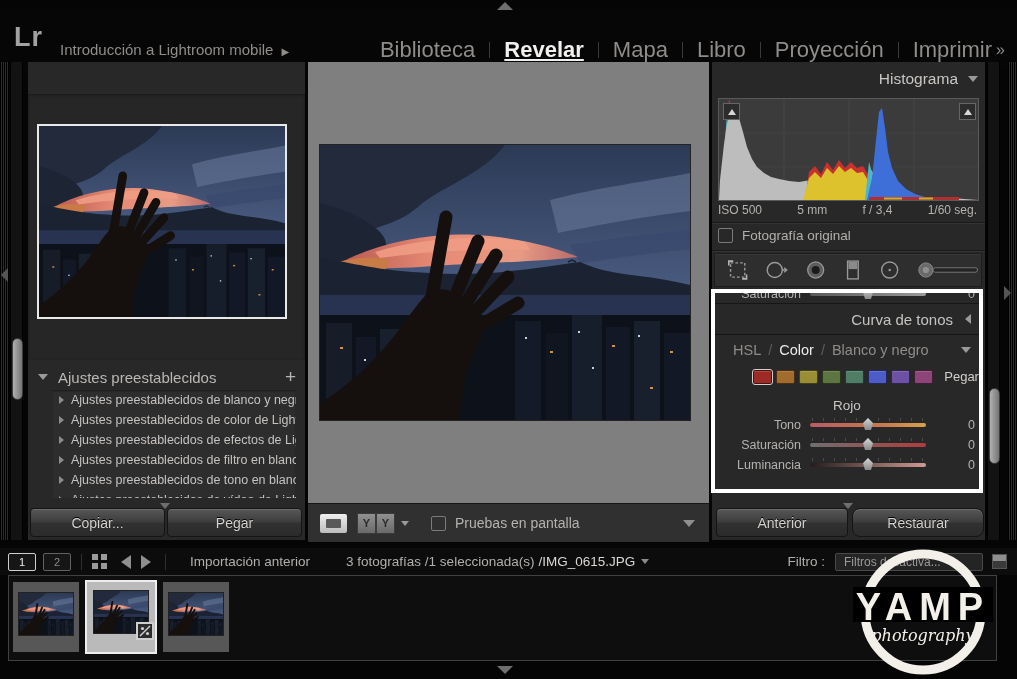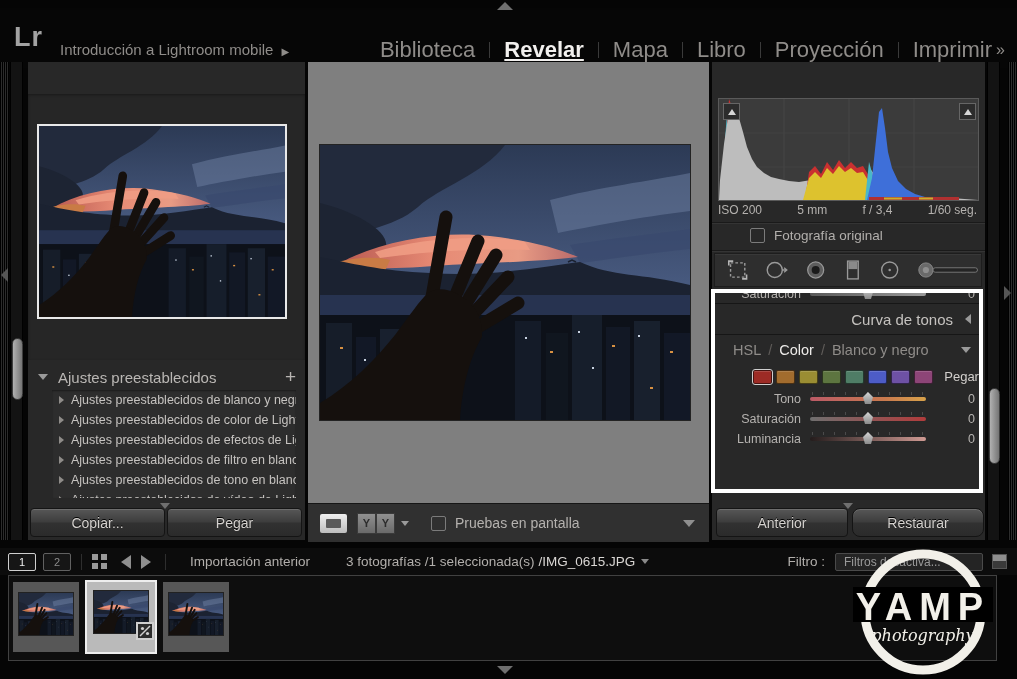--- a/index.html
+++ b/index.html
@@ -59,21 +59,21 @@
   .chk{width:13px;height:13px;border:1px solid #7b7b7b;border-radius:2px;background:transparent;}
   .softproof{display:flex;align-items:center;gap:9px;margin-left:22px;font-size:14px;color:#b5b2af;}
   .tb-right-tri{margin-left:auto;margin-right:14px;border-left:6px solid transparent;border-right:6px solid transparent;border-top:7px solid #8f8f8f;}
   
   #rightpanel{left:712px;top:62px;width:273px;height:478px;}
   .hist-hdr{left:718px;top:68px;width:260px;height:22px;justify-content:flex-end;gap:10px;font-size:15.5px;color:#c9c6c3;}
   .hist-box{left:718px;top:98px;width:259px;height:101px;border:1px solid #5a5a5a;box-sizing:content-box;}
   .clipbtn{width:15px;height:15px;background:#2c2c2c;border:1px solid #666;display:flex;align-items:center;justify-content:center;}
   .clipbtn i{border-left:4px solid transparent;border-right:4px solid transparent;border-bottom:6px solid #d6d6d6;}
   .exif{left:718px;top:203px;width:259px;display:flex;justify-content:space-between;font-size:12px;color:#b5b2af;}
-  .orig-row{left:750px;top:228px;width:259px;display:flex;align-items:center;gap:9px;font-size:13.5px;color:#b2afac;}
+  .orig-row{left:718px;top:228px;width:259px;display:flex;align-items:center;gap:9px;font-size:13.5px;color:#b2afac;}
   .toolstrip{left:714px;top:253px;width:268px;height:34px;background:#2e2e2e;border:1px solid #1d1d1d;
              box-shadow:inset 0 1px 0 rgba(255,255,255,.05);display:flex;align-items:center;gap:17px;padding-left:12px;box-sizing:border-box;}
   
   #hlframe{left:711px;top:289px;width:272px;height:204px;border:4px solid #fff;box-sizing:border-box;
            background:#282828;overflow:hidden;}
   .clipstrip{height:10px;overflow:hidden;position:relative;}
   .clipstrip .slider-row{position:absolute;top:-9px;left:0;width:100%;}
   .sec-hdr{height:30px;border-top:1px solid #161616;display:flex;align-items:center;background:#282828;
            font-size:15px;color:#c5c2bf;}
   .tc-hdr{justify-content:flex-end;}
@@ -303,20 +303,24 @@
     </div>
     <span class="tri dd-tri"></span>
     <div class="softproof">
       <span class="chk"></span>
       <span>Pruebas en pantalla</span>
     </div>
     <span class="tri tb-right-tri"></span>
   </div>
 
   <div id="rightpanel" class="abs panel"></div>
+  <div class="abs p-hdr hist-hdr" style="display:flex;">
+    <span>Histograma</span>
+    <span class="tri disc-tri"></span>
+  </div>
   <div class="abs hist-box">
     <svg width="259" height="101" viewBox="0 0 259 101" preserveAspectRatio="none">
       <rect width="259" height="101" fill="#3b3b3b"></rect>
       <line x1="65" y1="0" x2="65" y2="101" stroke="#474747"></line>
         <line x1="130" y1="0" x2="130" y2="101" stroke="#474747"></line>
         <line x1="195" y1="0" x2="195" y2="101" stroke="#474747"></line>
       <line x1="0" y1="34" x2="259" y2="34" stroke="#424242"></line>
         <line x1="0" y1="68" x2="259" y2="68" stroke="#424242"></line>
       <path d="M2,101 L5,55 L8,14 L11,4 L14,22 L17,60 L20,101 Z" fill="#49b8c8"></path>
       <path d="M4,101 L7,40 L10,0 L13,8 L16,50 L19,101 Z" fill="#c93030"></path>
@@ -332,21 +336,21 @@
       <rect x="228" y="98.5" width="10" height="2" fill="#b03030"></rect>
     </svg>
     <div class="clipbtn abs" style="left:4px;top:4px;">
         <i></i>
       </div>
     <div class="clipbtn abs" style="left:240px;top:4px;">
         <i></i>
       </div>
   </div>
   <div class="abs exif">
-    <span>ISO 200</span>
+    <span>ISO 500</span>
     <span>5 mm</span>
     <span>f / 3,4</span>
     <span>1/60 seg.</span>
   </div>
   <div class="abs divline" style="left:712px;top:222px;width:273px;"></div>
   <div class="abs orig-row">
     <span class="chk"></span>
     <span>Fotografía original</span>
   </div>
   <div class="abs divline" style="left:712px;top:250px;width:273px;"></div>
@@ -407,20 +411,21 @@
       <span class="swatch sel" style="background: rgb(157, 43, 37);"></span>
       <span class="swatch" style="background: rgb(162, 108, 46);"></span>
       <span class="swatch" style="background: rgb(154, 141, 51);"></span>
       <span class="swatch" style="background: rgb(93, 117, 64);"></span>
       <span class="swatch" style="background: rgb(79, 125, 102);"></span>
       <span class="swatch" style="background: rgb(77, 92, 199);"></span>
       <span class="swatch" style="background: rgb(110, 81, 165);"></span>
       <span class="swatch" style="background: rgb(141, 69, 119);"></span>
       <span class="swatch-all">Pegar</span>
     </div>
+    <div class="group-title">Rojo</div>
     <div class="slider-row">
       <span class="slider-label">Tono</span>
       <div class="slider-track t-tono">
           <div class="slider-handle"></div>
         </div>
       <span class="slider-value">0</span>
     </div>
     <div class="slider-row">
       <span class="slider-label">Saturación</span>
       <div class="slider-track t-sat">

